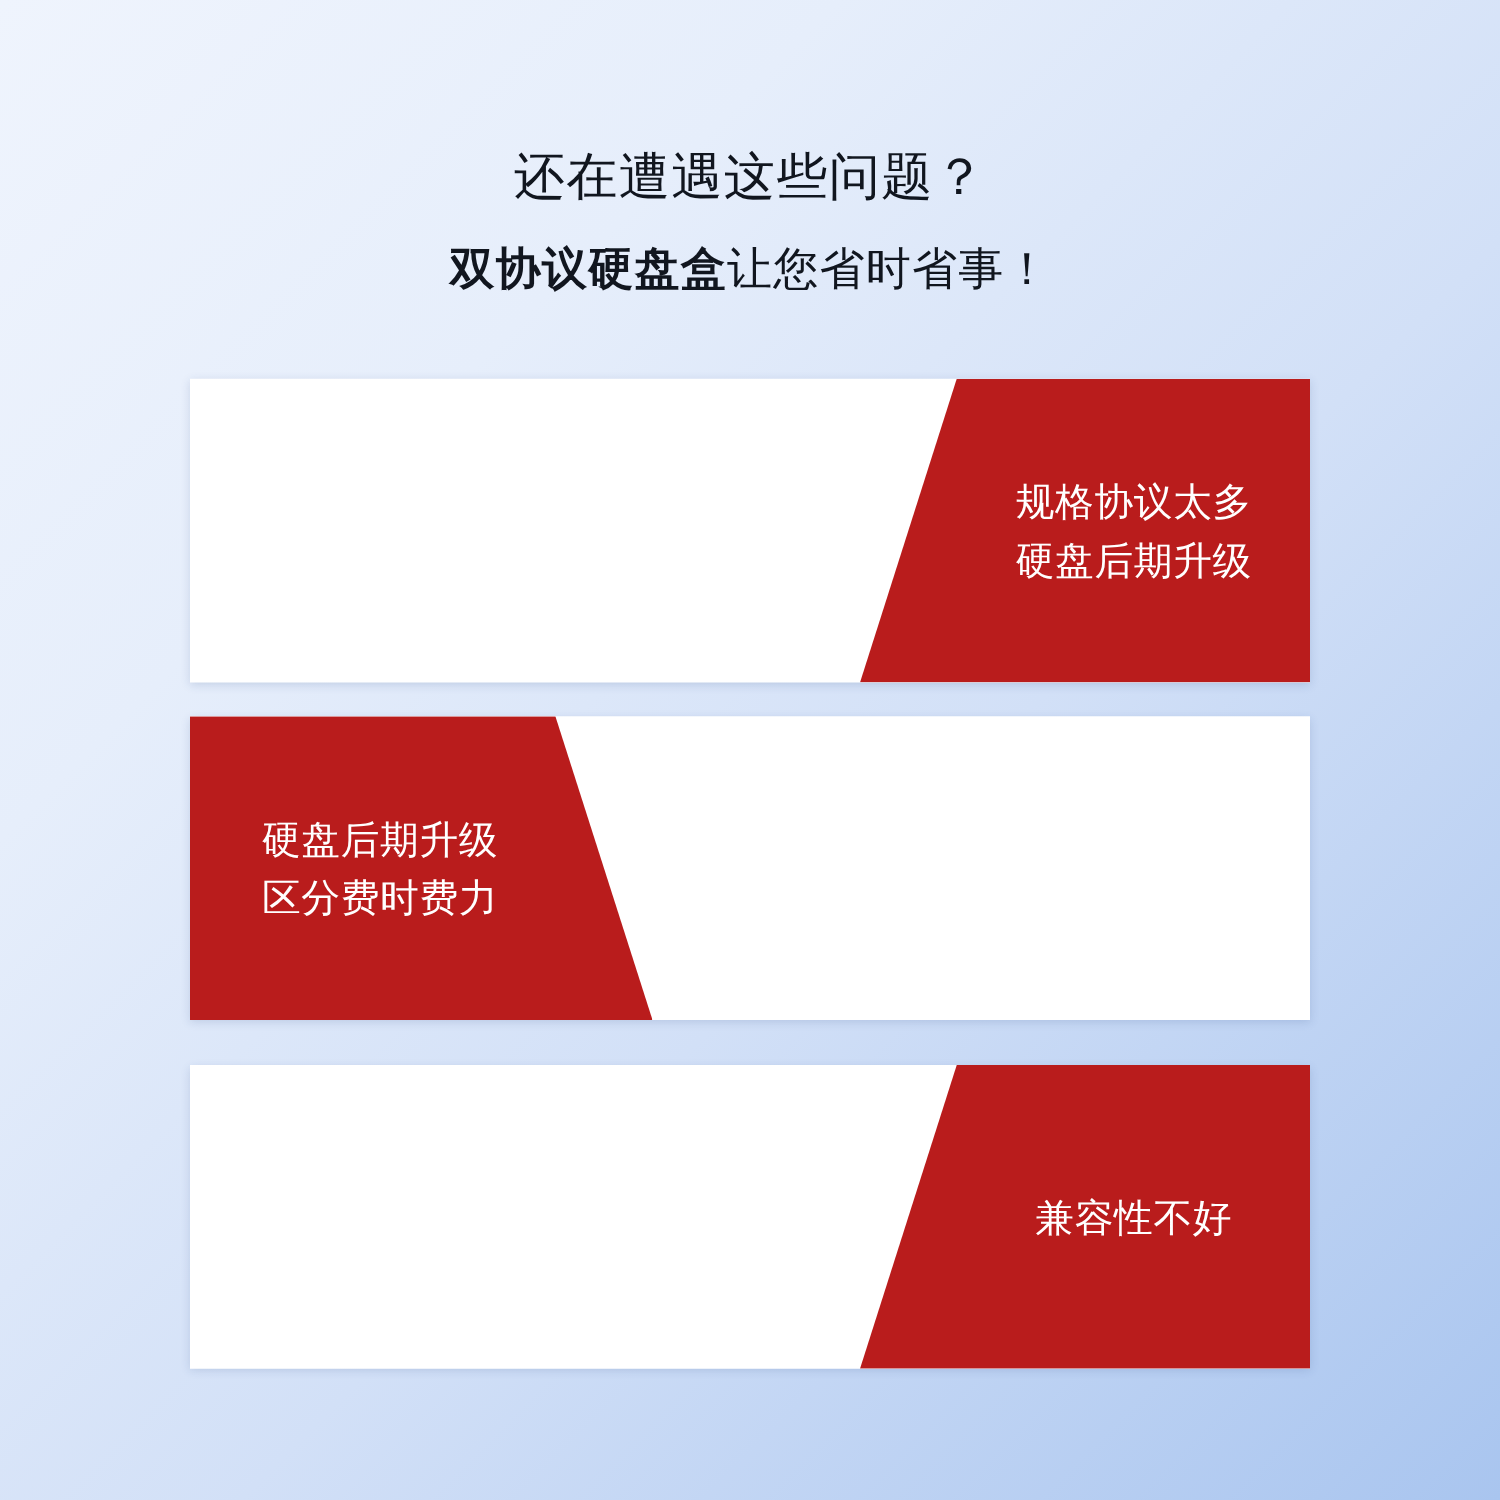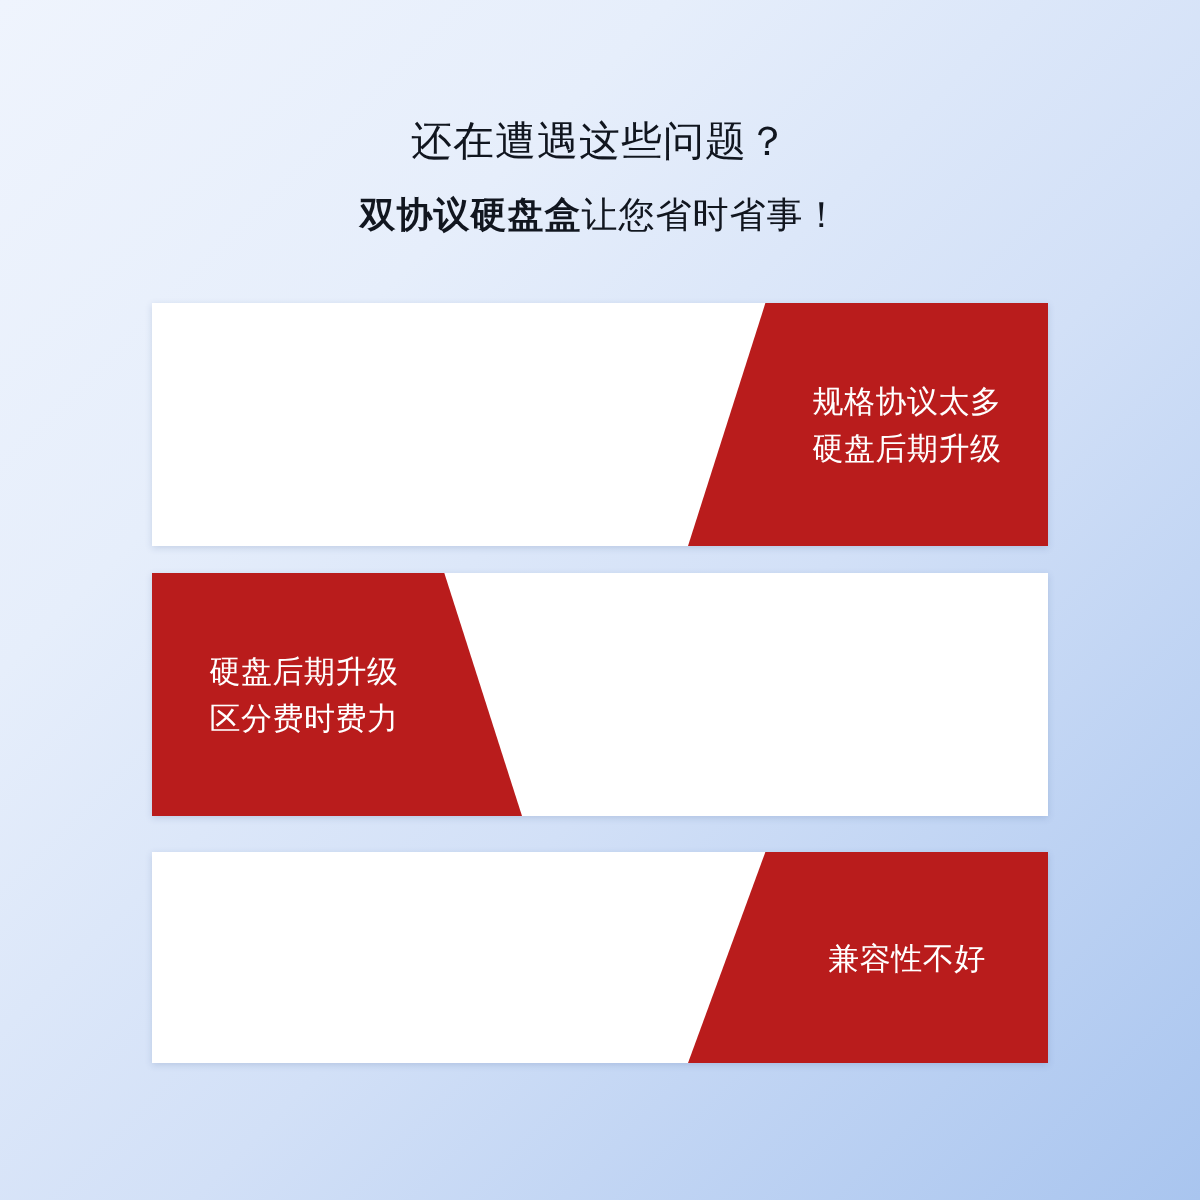--- a/index.html
+++ b/index.html
@@ -31,21 +31,21 @@
 
   
   .panel {
     position: absolute;
     background: #ffffff;
     overflow: hidden;
     box-shadow: 0 2px 7px rgba(40,70,130,.17);
   }
   #panel1 { left: 152px; top: 303px;  width: 896px; height: 243px; }
   #panel2 { left: 152px; top: 573px;  width: 896px; height: 243px; }
-  #panel3 { left: 152px; top: 852px;  width: 896px; height: 211px; padding-left: 24px; }
+  #panel3 { left: 152px; top: 852px;  width: 896px; height: 243px; padding-left: 24px; }
 
   
   .wedge {
     position: absolute; top: 0; bottom: 0;
     background: #b91c1c;
   }
   .wedge.right {
     right: 0; width: 360px;
     clip-path: polygon(21.5% 0, 100% 0, 100% 100%, 0% 100%);
   }

